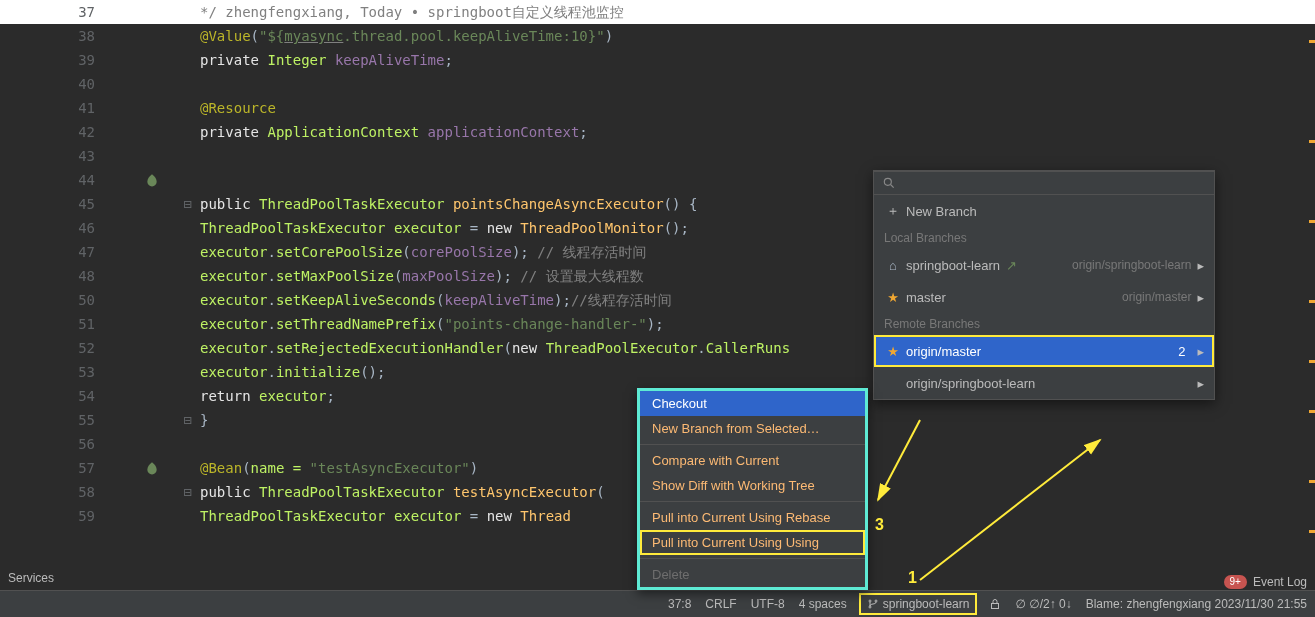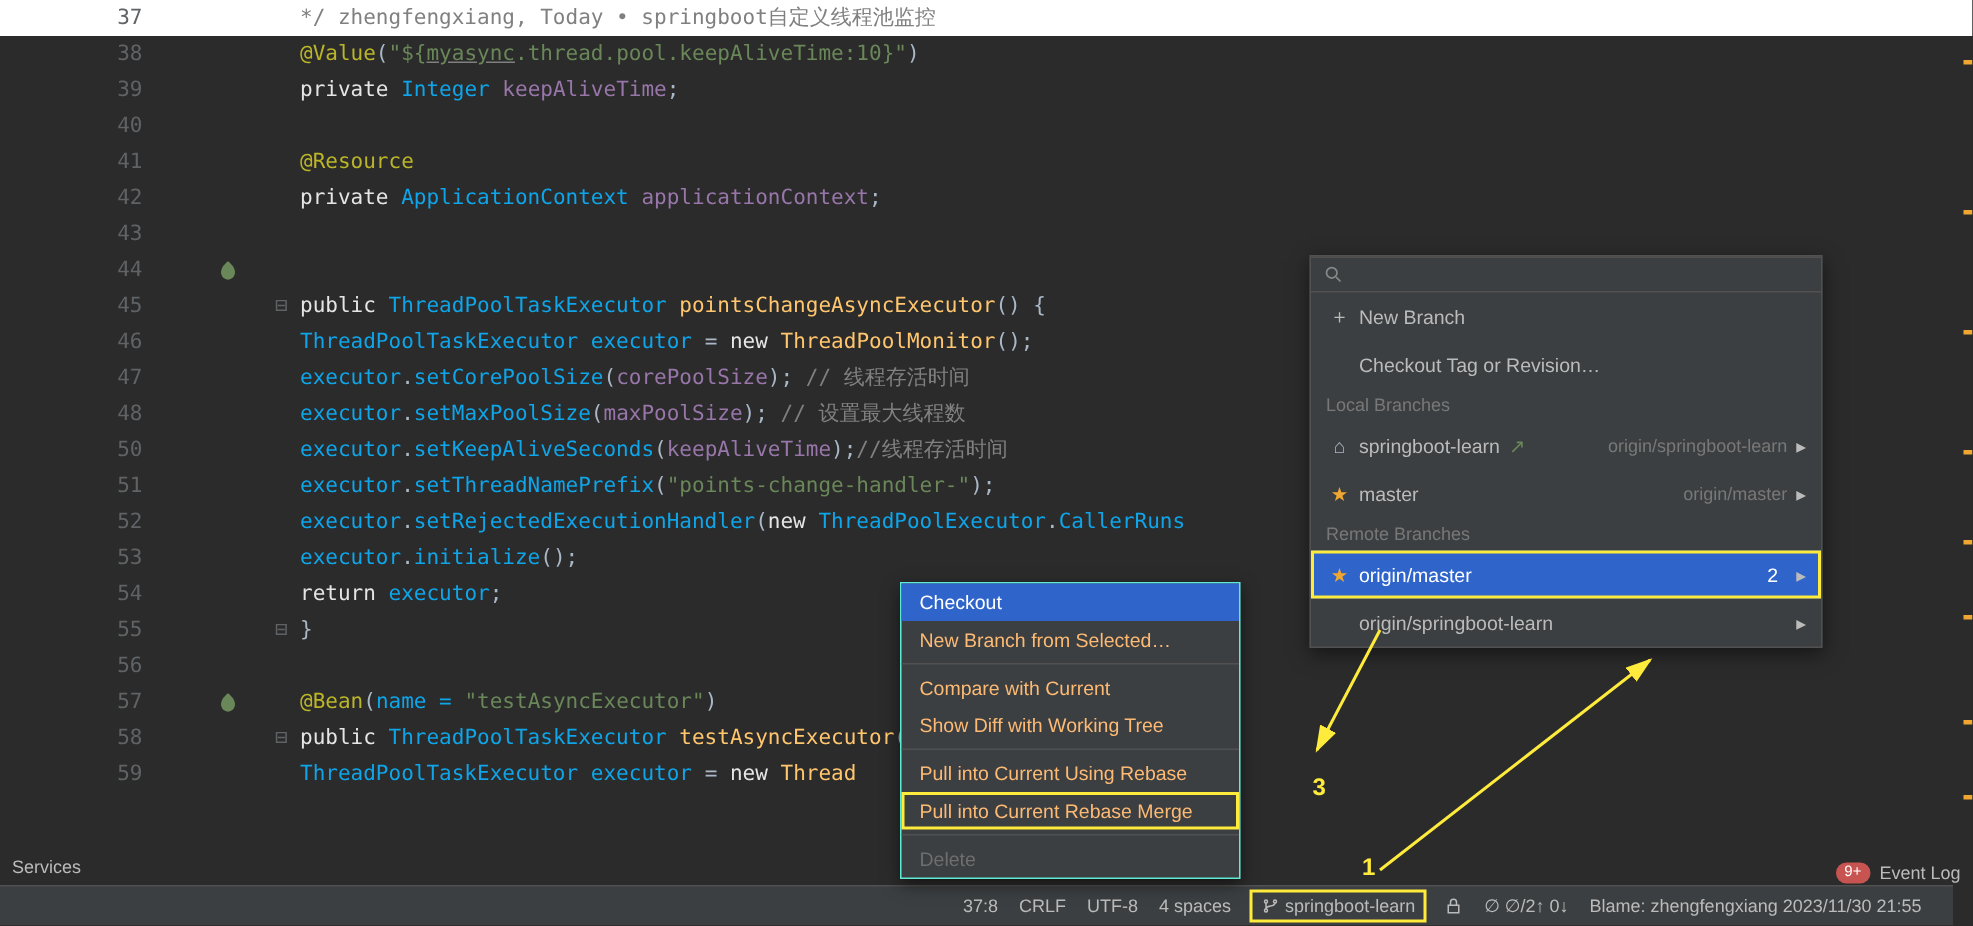--- a/index.html
+++ b/index.html
@@ -8,21 +8,21 @@
 .line.hl{background:#ffffff}
 .ln{width:95px;text-align:right;padding-right:10px;color:#606366}
 .gut{width:70px;position:relative}
 .fold{width:25px;text-align:center;color:#606366}
 .code{flex:1}
 
 .cmt{color:#808080}
 .ann{color:#bbb529}
 .str{color:#6a8759}
 .kw{color:#e5e5e5}
-.id{color:#0ea5e9}
+.id{color:#bef264}
 .type{color:#ffc66d}
 .fld{color:#9876aa}
 .pun{color:#a9b7c6}
 .underl{text-decoration:underline #808080}
 .dot{color:#a9b7c6}
 
 .branches-popup{position:absolute;right:100px;top:170px;width:340px;background:#3c3f41;border:1px solid #515151;box-shadow:0 4px 12px rgba(0,0,0,.5);z-index:50}
 .bp-title{display:flex;align-items:center;padding:6px 10px;color:#bbbbbb;font-family:"Segoe UI",sans-serif;font-size:13px}
 .bp-title span{flex:1;text-align:center}
 .bp-header-icon{width:18px;height:18px;margin-left:6px;fill:none;stroke:#bbbbbb;stroke-width:1.5}
@@ -34,28 +34,28 @@
 .bp-item .label{flex:0 0 auto}
 .bp-item .spacer{flex:1}
 .bp-item .tracking{color:#787878;font-size:12px}
 .bp-item .arrow{margin-left:6px;color:#bbbbbb}
 .bp-section{padding:4px 10px;color:#787878;font-family:"Segoe UI",sans-serif;font-size:12px}
 .bp-item.selected{background:#2f65ca;color:#fff}
 .yellow-box{outline:2px solid #ffeb3b;outline-offset:-2px}
 .star{color:#f0a732}
 .tag{color:#a9b7c6}
 
-.ctx-menu{position:absolute;left:600px;top:388px;width:225px;background:#3c3f41;border:1px solid #5eead4;box-shadow:0 4px 10px rgba(0,0,0,.5);z-index:60;font-family:"Segoe UI",sans-serif;font-size:13px}
+.ctx-menu{position:absolute;left:637px;top:388px;width:225px;background:#3c3f41;border:3px solid #5eead4;box-shadow:0 4px 10px rgba(0,0,0,.5);z-index:60;font-family:"Segoe UI",sans-serif;font-size:13px}
 .ctx-item{padding:5px 12px;color:#fdba74}
 .ctx-item.selected{background:#2f65ca;color:#fff}
 .ctx-item.disabled{color:#6e6e6e}
 .ctx-sep{height:1px;background:#515151;margin:3px 0}
 .ctx-item.yellow-box{outline:2px solid #ffeb3b;outline-offset:-2px}
 
-.status-bar{position:absolute;left:0;right:13px;bottom:0;height:26px;background:#3c3f41;border-top:1px solid #515151;display:flex;align-items:center;font-family:"Segoe UI",sans-serif;font-size:12px;color:#bbbbbb;padding:0 21px}
+.status-bar{position:absolute;left:0;right:0;bottom:0;height:26px;background:#3c3f41;border-top:1px solid #515151;display:flex;align-items:center;font-family:"Segoe UI",sans-serif;font-size:12px;color:#bbbbbb;padding:0 8px}
 .status-bar .sb-right{margin-left:auto;display:flex;align-items:center;gap:14px}
 .sb-item{display:flex;align-items:center;gap:4px}
 .sb-branch{outline:2px solid #ffeb3b;padding:2px 6px}
 .services-label{position:absolute;left:2px;bottom:28px;color:#bbbbbb;font-family:"Segoe UI",sans-serif;font-size:12px;padding:4px 6px}
 
 .event-log{position:absolute;right:8px;bottom:28px;display:flex;align-items:center;gap:6px;font-family:"Segoe UI",sans-serif;font-size:12px;color:#bbbbbb}
 .badge-9{background:#c75450;color:#fff;border-radius:8px;padding:0 6px;font-size:10px;line-height:14px}
 
 .right-stripe{position:absolute;right:0;top:0;width:6px;height:100%}
 .stripe-mark{position:absolute;right:0;width:6px;height:3px;background:#f0a732}
@@ -224,24 +224,20 @@
   <div class="bp-search">
     <svg viewBox="0 0 24 24">
         <circle cx="10" cy="10" r="6"></circle>
         <line x1="15" y1="15" x2="20" y2="20"></line>
       </svg>
   </div>
   <div class="bp-item">
     <span class="icon">＋</span>
     <span class="label">New Branch</span>
   </div>
-  <div class="bp-item">
-    <span class="icon"></span>
-    <span class="label">Checkout Tag or Revision…</span>
-  </div>
   <div class="bp-section">Local Branches</div>
   <div class="bp-item">
     <span class="icon tag">⌂</span>
     <span class="label">springboot-learn</span>
     <span style="color:#6a8759;margin-left:6px">↗</span>
     <span class="spacer"></span>
     <span class="tracking">origin/springboot-learn</span>
     <span class="arrow">▸</span>
   </div>
   <div class="bp-item">
@@ -268,21 +264,21 @@
 </div>
 
 <div class="ctx-menu" id="ctx">
     <div class="ctx-item selected">Checkout</div>
     <div class="ctx-item">New Branch from Selected…</div>
     <div class="ctx-sep"></div>
     <div class="ctx-item">Compare with Current</div>
     <div class="ctx-item">Show Diff with Working Tree</div>
     <div class="ctx-sep"></div>
     <div class="ctx-item">Pull into Current Using Rebase</div>
-    <div class="ctx-item yellow-box">Pull into Current Rebase Merge</div>
+    <div class="ctx-item yellow-box">Pull into Current Using Using</div>
     <div class="ctx-sep"></div>
     <div class="ctx-item disabled">Delete</div>
   </div>
 
 <div class="services-label">Services</div>
 
 <div class="event-log">
   <span class="badge-9">9+</span>
   <span>Event Log</span>
 </div>

